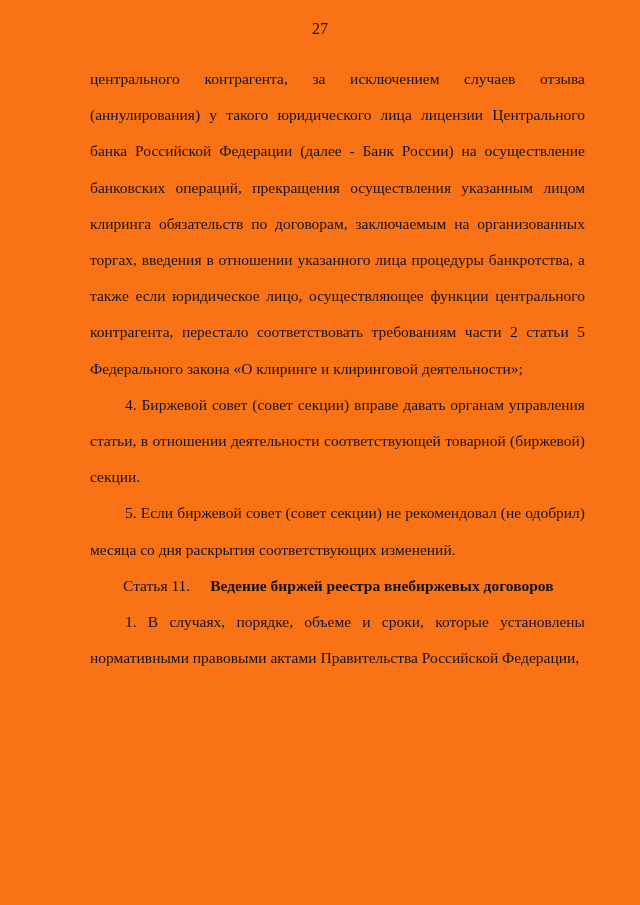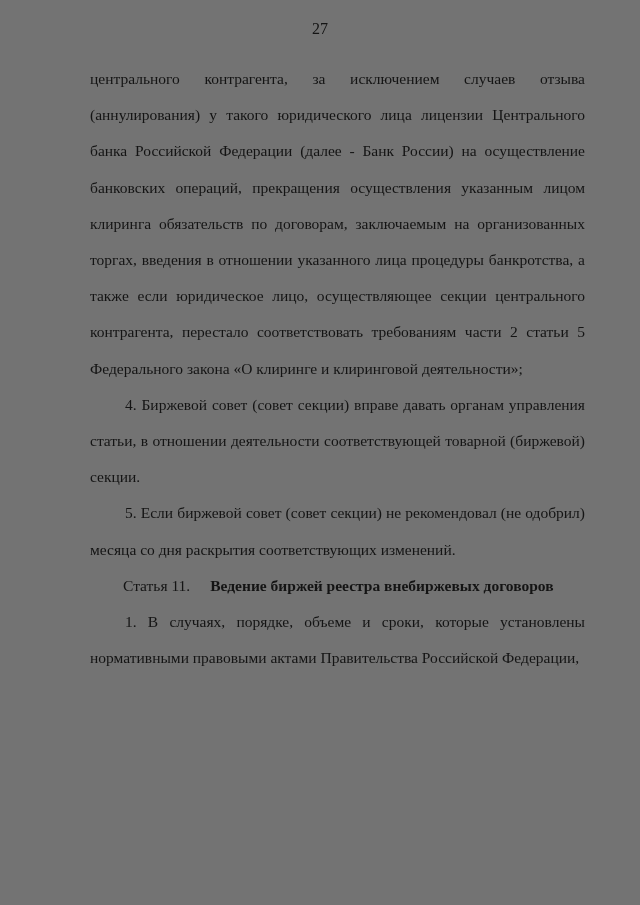--- a/index.html
+++ b/index.html
@@ -1,21 +1,21 @@
 <!DOCTYPE html>
 <html><head>
 <meta charset="utf-8">
 <style>
   * { margin: 0; padding: 0; box-sizing: border-box; }
   html, body { background: #ffffff; }
   .page {
     position: relative;
     width: 640px;
     height: 905px;
-    background: #737373;
+    background: #f97316;
     color: #141414;
     font-family: "Liberation Serif", "DejaVu Serif", serif;
     overflow: hidden;
   }
   .page-number {
     position: absolute;
     top: 19px;
     left: 0;
     width: 100%;
     text-align: center;
@@ -57,21 +57,21 @@
 <div class="page">
   <div class="page-number">27</div>
   <div class="document-body">
       <div>
         <div class="line">центрального контрагента, за исключением случаев отзыва</div>
         <div class="line">(аннулирования) у такого юридического лица лицензии Центрального</div>
         <div class="line">банка Российской Федерации (далее - Банк России) на осуществление</div>
         <div class="line">банковских операций, прекращения осуществления указанным лицом</div>
         <div class="line">клиринга обязательств по договорам, заключаемым на организованных</div>
         <div class="line">торгах, введения в отношении указанного лица процедуры банкротства, а</div>
-        <div class="line">также если юридическое лицо, осуществляющее секции центрального</div>
+        <div class="line">также если юридическое лицо, осуществляющее функции центрального</div>
         <div class="line">контрагента, перестало соответствовать требованиям части 2 статьи 5</div>
         <div class="line last">Федерального закона «О клиринге и клиринговой деятельности»;</div>
       </div>
       <div>
         <div class="line indent">4. Биржевой совет (совет секции) вправе давать органам управления</div>
         <div class="line">статьи, в отношении деятельности соответствующей товарной (биржевой)</div>
         <div class="line last">секции.</div>
       </div>
       <div>
         <div class="line indent">5. Если биржевой совет (совет секции) не рекомендовал (не одобрил)</div>

